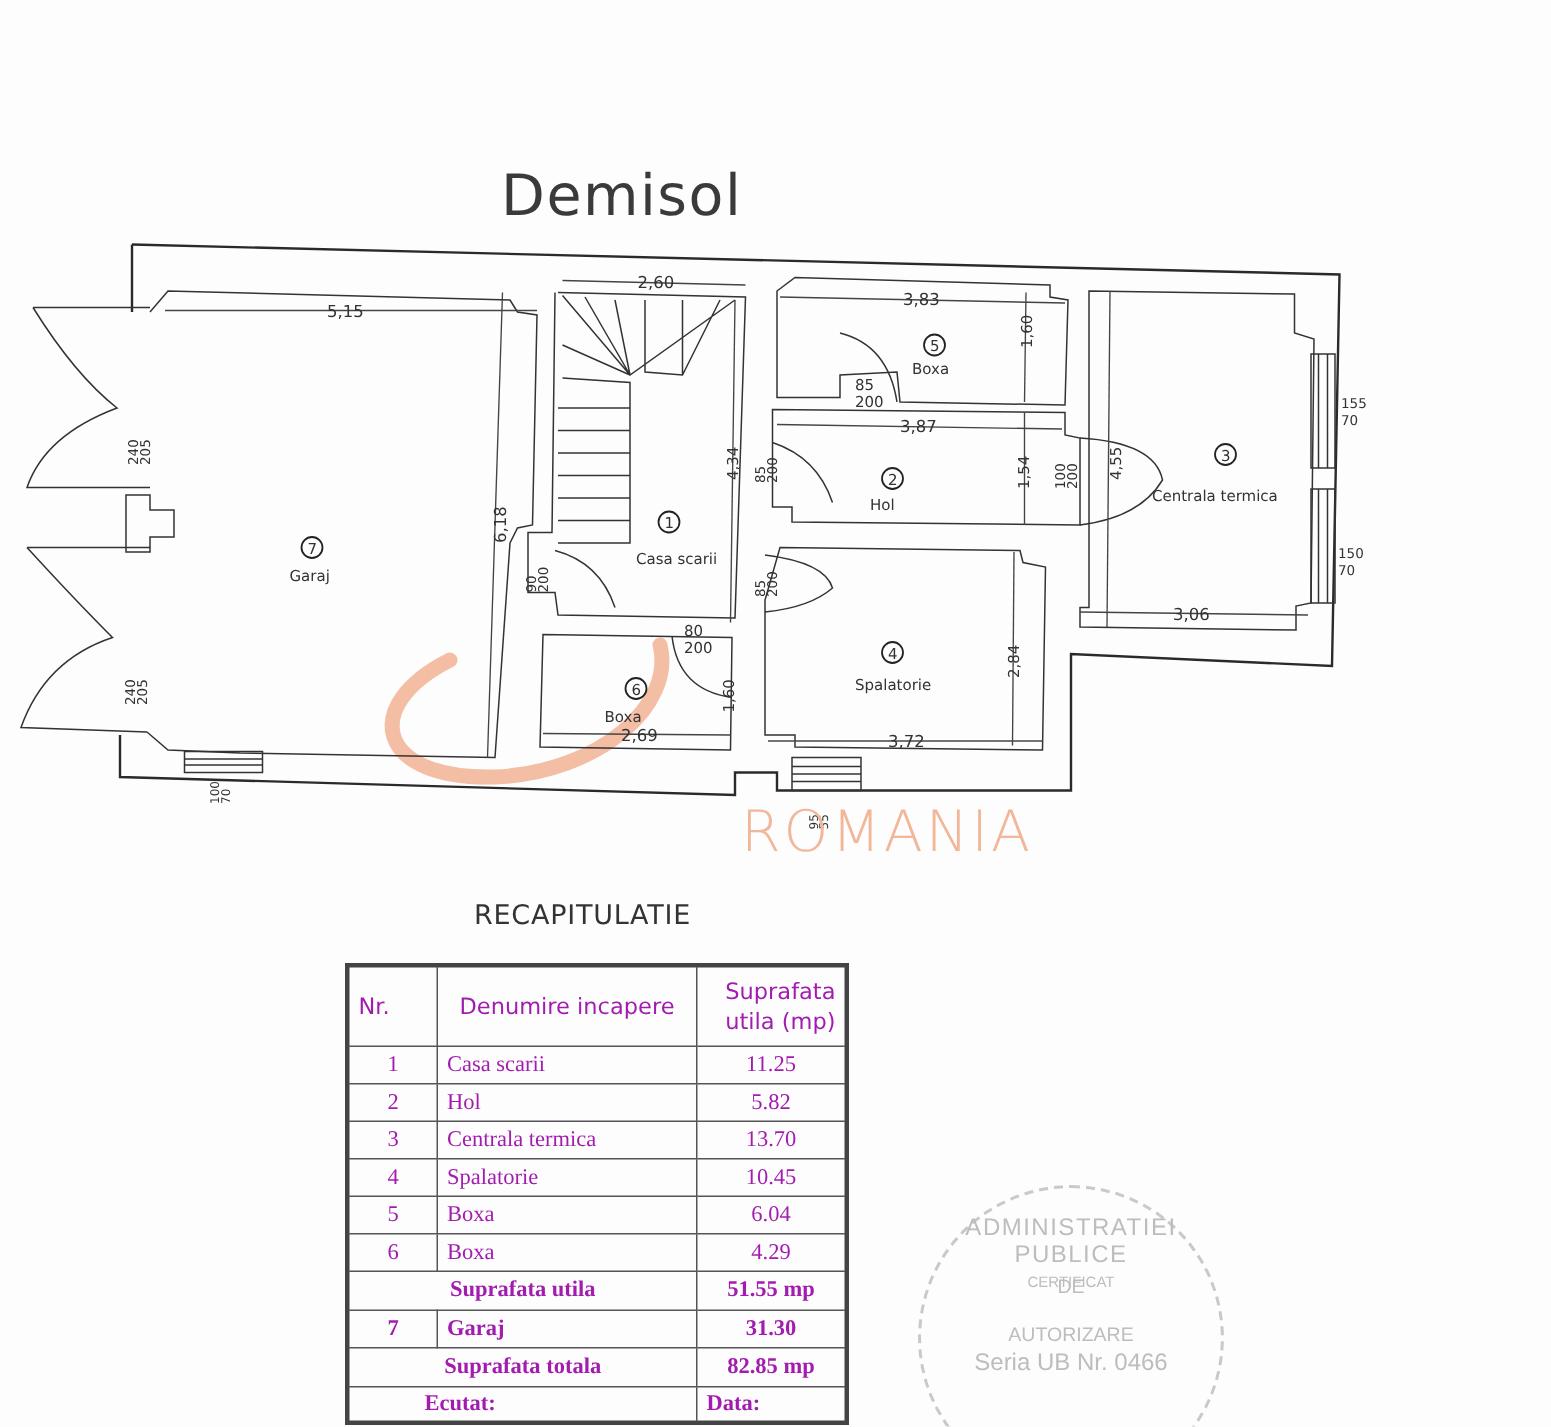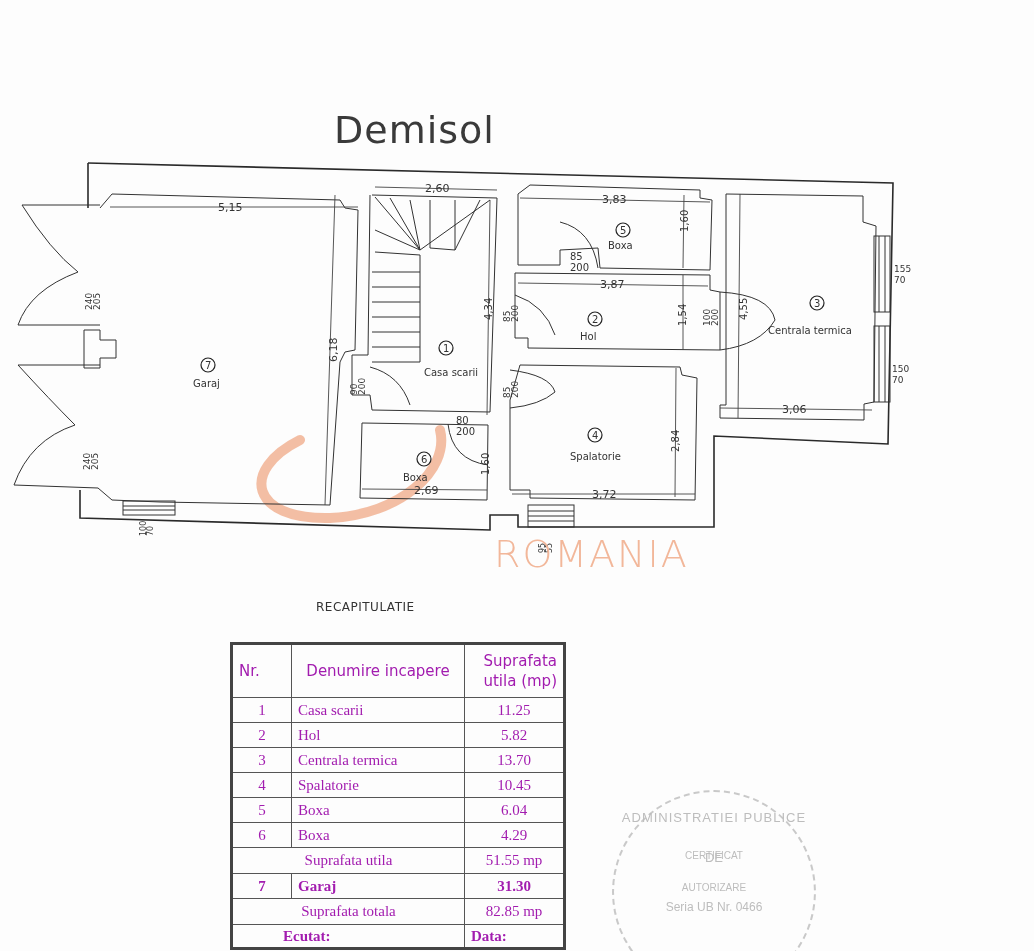--- a/index.html
+++ b/index.html
@@ -16,21 +16,21 @@
       font-size: 38px; color: #3a3a3a; letter-spacing: 1px;
     }
     svg.plan { position: absolute; left: 0; top: 0; }
     svg.plan text { font-family: "DejaVu Sans", sans-serif; fill: #333; }
     .wall { fill: none; stroke: #2a2a2a; stroke-width: 1.6; }
     .thin { fill: none; stroke: #333; stroke-width: 1; }
     .dim { fill: none; stroke: #444; stroke-width: 0.9; }
     .room-num-circle { fill: none; stroke: #222; stroke-width: 1.2; }
     .recap-title {
       position: absolute; left: 316px; top: 600px;
-      font-family: "DejaVu Sans", sans-serif; font-size: 12px; color: #333;
+      font-family: "DejaVu Sans", sans-serif; font-size: 18px; color: #333;
       letter-spacing: 0.5px;
     }
     table.recap {
       position: absolute; left: 230px; top: 642px;
       width: 336px; border-collapse: collapse;
       border: 3px solid #444;
       font-family: "Liberation Serif", serif; color: #a21caf;
     }
     table.recap td, table.recap th {
       border: 1.5px solid #555; padding: 0 6px; height: 24px; font-size: 15px;
@@ -38,39 +38,39 @@
     table.recap th {
       font-family: "DejaVu Sans", sans-serif; font-weight: normal; font-size: 15px;
       height: 52px; vertical-align: middle;
     }
     th.h-nr { width: 46px; text-align: left; }
     th.h-name { width: 160px; text-align: center; }
     th.h-area { text-align: right; line-height: 20px; }
     td.nr { text-align: center; }
     td.name { text-align: left; }
     td.area { text-align: center; }
-    tr.sum td { font-weight: normal; text-align: center; height: 25px; }
+    tr.sum td { font-weight: bold; text-align: center; height: 25px; }
     tr.bold td { font-weight: bold; }
     tr.sign td { font-weight: bold; height: 22px; text-align: left; padding-left: 50px; }
     tr.sign td.date { padding-left: 6px; }
     .watermark-text {
       position: absolute; left: 494px; top: 532px;
       font-family: "DejaVu Sans", sans-serif; font-weight: 200;
       font-size: 38px; color: #f2b79a; letter-spacing: 2px;
     }
     .stamp {
       position: absolute; left: 612px; top: 790px; width: 200px; height: 200px;
       border-radius: 50%; border: 2px dashed #c9c9c9; color: #bdbdbd;
       font-family: "Liberation Sans", sans-serif; text-align: center;
     }
-    .stamp .ring { position: absolute; left: 0; right: 0; top: 18px; font-size: 13px; letter-spacing: 1px; }
+    .stamp .ring { position: absolute; left: 0; right: 0; top: 18px; font-size: 16px; letter-spacing: 1px; }
     .stamp .l1 { position: absolute; left: 0; right: 0; top: 58px; font-size: 10px; }
     .stamp .l2 { position: absolute; left: 0; right: 0; top: 58px; font-size: 13px; }
-    .stamp .l3 { position: absolute; left: 0; right: 0; top: 90px; font-size: 10px; }
-    .stamp .l4 { position: absolute; left: 0; right: 0; top: 108px; font-size: 12px; }
+    .stamp .l3 { position: absolute; left: 0; right: 0; top: 90px; font-size: 13px; }
+    .stamp .l4 { position: absolute; left: 0; right: 0; top: 108px; font-size: 16px; }
   </style>
 </head>
 <body>
 
 <div class="page">
 
   <div class="plan-title">Demisol</div>
 
   <svg class="plan" width="1034" height="600" viewBox="0 0 1034 600">
 

